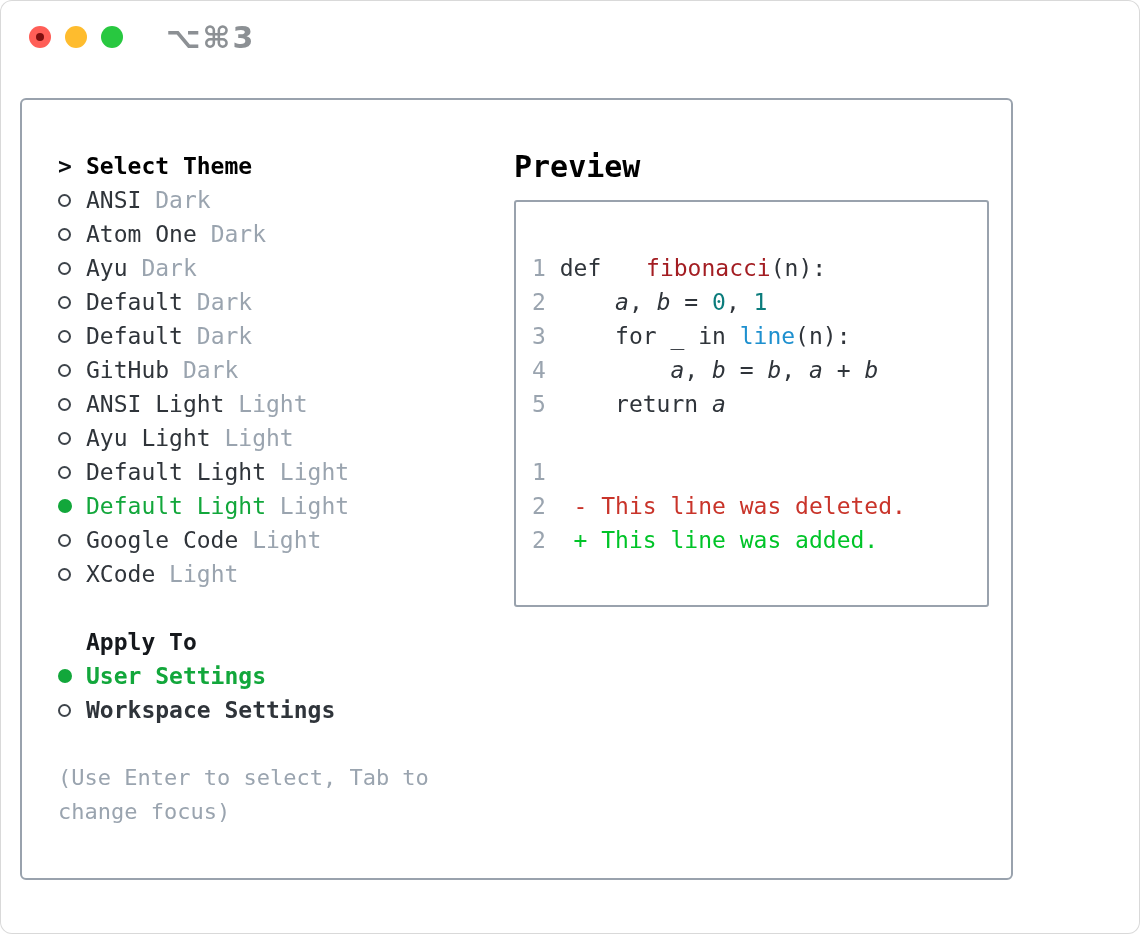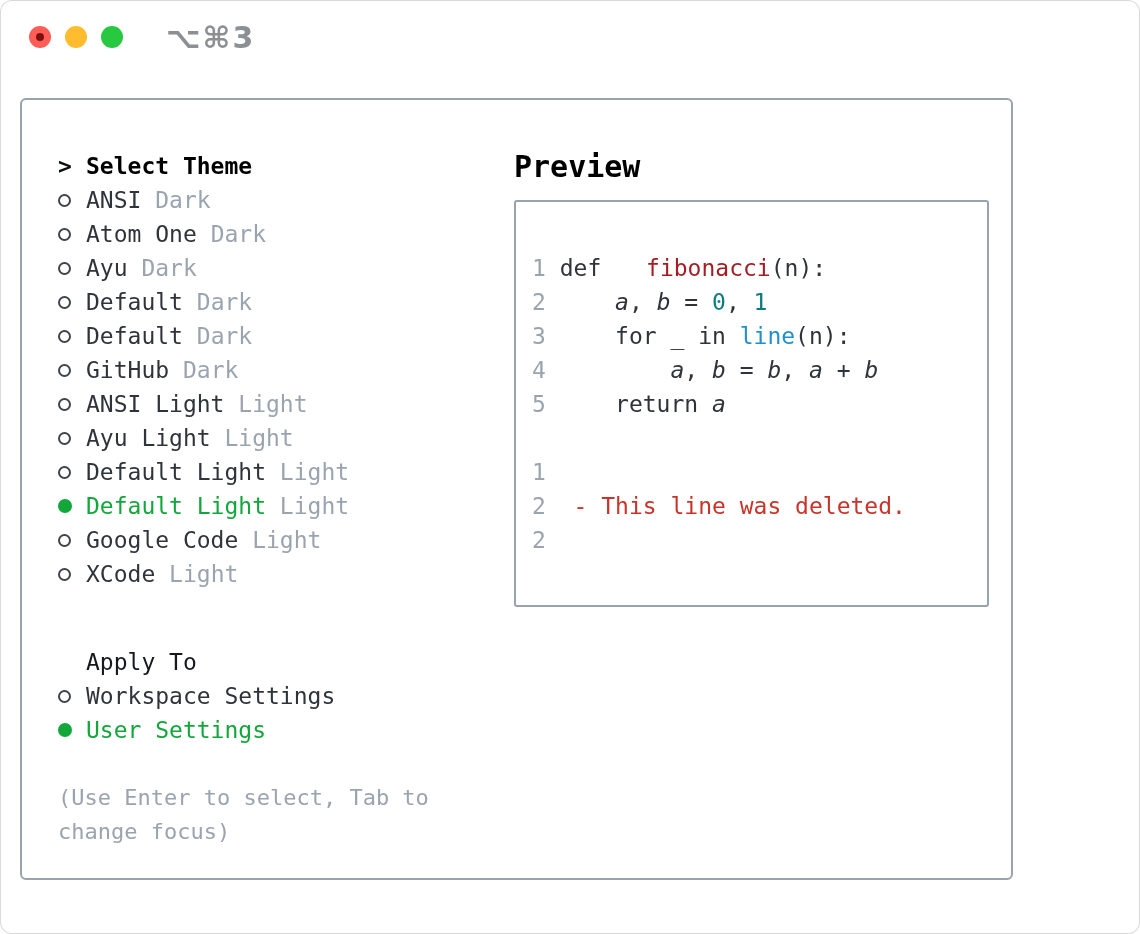--- a/index.html
+++ b/index.html
@@ -35,21 +35,21 @@
   .col-left{width:440px;flex-shrink:0;}
   .col-right{flex:1;margin-left:16px;min-width:0;}
   .row{display:flex;align-items:center;height:34px;font-size:23px;color:var(--text-dark);white-space:pre;}
   .bcol{width:28px;flex-shrink:0;display:flex;align-items:center;}
   .bullet{width:13px;height:13px;border-radius:50%;border:2px solid #3e444b;box-sizing:border-box;}
   .bullet.sel{border:none;background:var(--green);width:14px;height:14px;}
   .prompt{font-weight:bold;color:var(--text-black);font-size:23px;}
   .hdr{font-weight:bold;color:#000;}
   .label.sel-text{color:var(--green);}
   .variant{color:var(--muted);margin-left:1ch;}
-  .apply-block{margin-top:54px;}
+  .apply-block{margin-top:34px;font-weight:bold;}
   .apply-title{color:#15181c;}
   .hint{margin-top:34px;width:430px;font-size:22px;line-height:34px;color:var(--muted);white-space:normal;}
   
   .preview-title{height:34px;display:flex;align-items:center;font-size:30px;}
   .preview-box{
     margin-top:17px;width:475px;height:407px;box-sizing:border-box;
     border:2px solid var(--border);border-radius:3px;background:#fff;
     padding:49px 10px 0 16px;overflow:hidden;
   }
   .crow{height:34px;display:flex;align-items:center;font-size:23px;white-space:pre;}
@@ -99,22 +99,22 @@
         <div class="row"><span class="bcol"><span class="bullet"></span></span><span class="label">Google Code</span><span class="variant">Light</span></div>
         <div class="row"><span class="bcol"><span class="bullet"></span></span><span class="label">XCode</span><span class="variant">Light</span></div>
       </div>
 
     <div class="apply-block">
       <div class="row">
         <span class="bcol"></span>
         <span class="apply-title">Apply To</span>
       </div>
       <div id="apply-list">
+          <div class="row"><span class="bcol"><span class="bullet sel"></span></span><span class="label sel-text">User Settings</span></div>
           <div class="row"><span class="bcol"><span class="bullet"></span></span><span class="label">Workspace Settings</span></div>
-          <div class="row"><span class="bcol"><span class="bullet sel"></span></span><span class="label sel-text">User Settings</span></div>
         </div>
     </div>
 
     <div class="hint">(Use Enter to select, Tab to change focus)</div>
   </div>
 
   <div class="col-right">
     <div class="preview-title">
       <span class="hdr">Preview</span>
     </div>
@@ -123,18 +123,18 @@
           <div class="crow"><span class="ln">1</span><span class="tok-plain">def </span><span class="tok-func">fibonacci</span><span class="tok-plain">(n):</span></div>
           <div class="crow"><span class="ln">2</span><span class="tok-plain">    </span><span class="tok-var">a</span><span class="tok-plain">, </span><span class="tok-var">b</span><span class="tok-plain"> = </span><span class="tok-num">0</span><span class="tok-plain">, </span><span class="tok-num">1</span></div>
           <div class="crow"><span class="ln">3</span><span class="tok-plain">    for _ in </span><span class="tok-call">line</span><span class="tok-plain">(n):</span></div>
           <div class="crow"><span class="ln">4</span><span class="tok-plain">        </span><span class="tok-var">a</span><span class="tok-plain">, </span><span class="tok-var">b</span><span class="tok-plain"> = </span><span class="tok-var">b</span><span class="tok-plain">, </span><span class="tok-var">a</span><span class="tok-plain"> + </span><span class="tok-var">b</span></div>
           <div class="crow"><span class="ln">5</span><span class="tok-plain">    return </span><span class="tok-var">a</span></div>
         </div>
       <div class="crow"></div>
       <div id="diff-block">
           <div class="crow"><span class="ln">1</span></div>
           <div class="crow"><span class="ln">2</span><span class="diff-deleted"> - This line was deleted.</span></div>
-          <div class="crow"><span class="ln">2</span></div>
+          <div class="crow"><span class="ln">2</span><span class="diff-added"> + This line was added.</span></div>
         </div>
     </div>
   </div>
 
 </div>
 
 </body></html>

